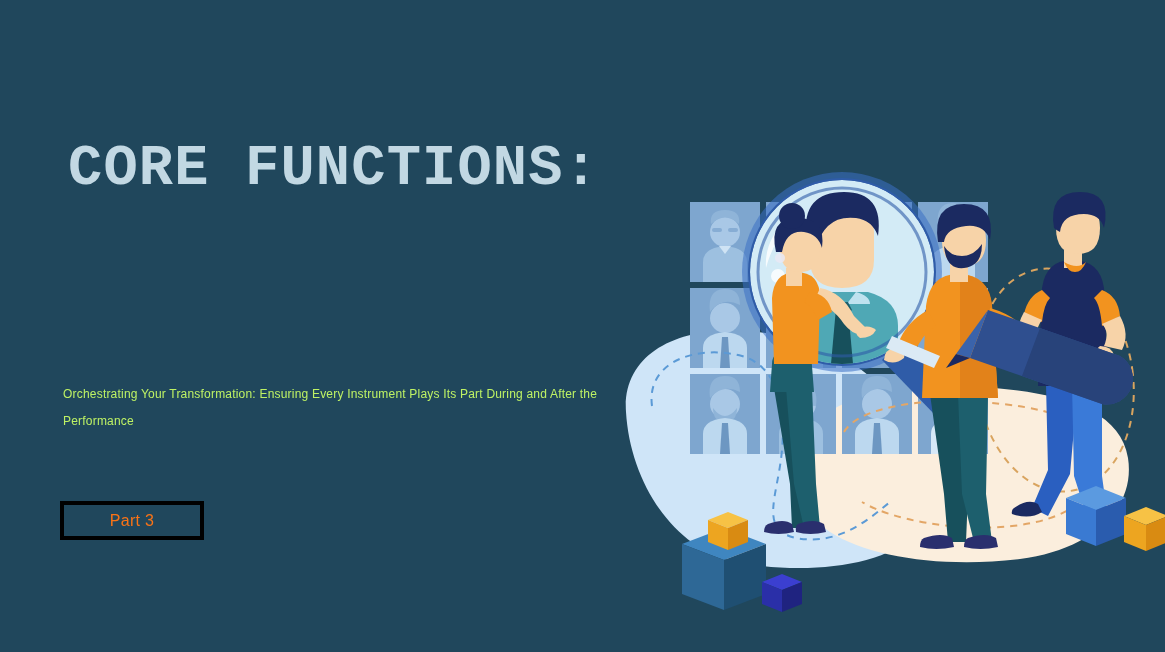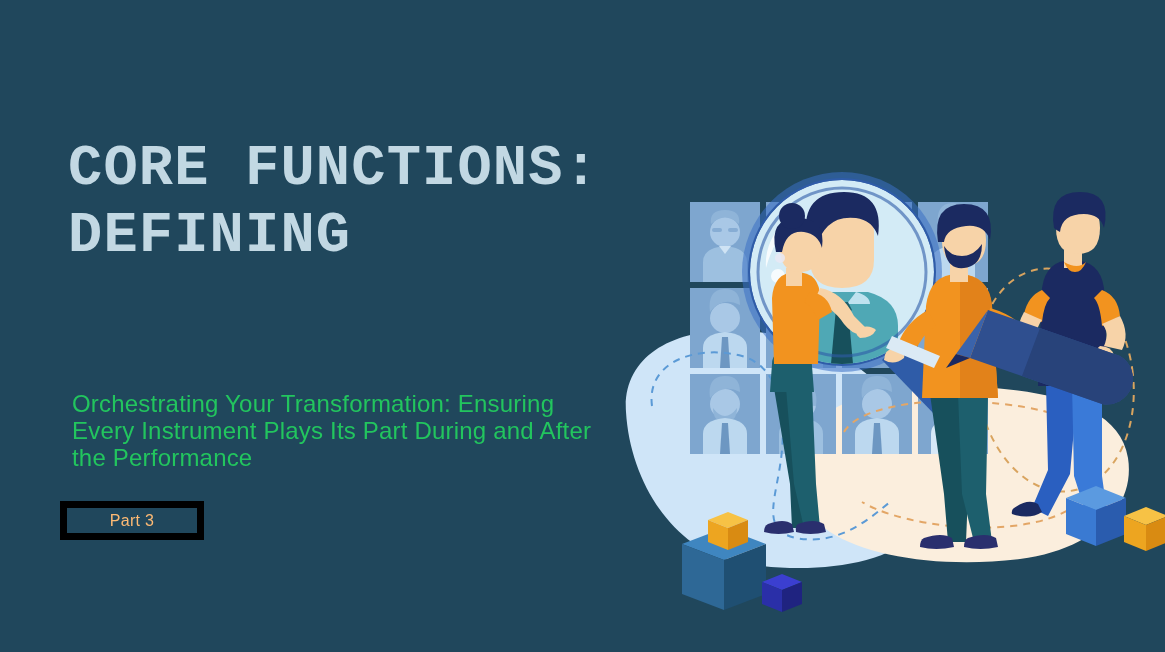--- a/index.html
+++ b/index.html
@@ -30,42 +30,42 @@
     font-size: 57px;
     line-height: 67px;
     letter-spacing: 1.2px;
     color: #c2d8e3;
     margin: 8px;
     text-transform: uppercase;
   }
   .slide-title .tline { display: block; white-space: pre; }
 
   .slide-subtitle {
-    margin: 12px;
+    margin: 3px;
     position: absolute;
     top: 250px;
     left: 0;
     width: 540px;
     font-family: "Liberation Sans", sans-serif;
-    font-size: 24px;
+    font-size: 12px;
     line-height: 27px;
     letter-spacing: 0.2px;
-    color: #22c55e;
+    color: #bef264;
   }
 
   .part-badge {
     position: absolute;
     top: 373px;
     left: 0;
     width: 144px;
     height: 39px;
     box-sizing: border-box;
-    border: 7px solid #000000;
+    border: 4px solid #000000;
     background: transparent;
-    color: #fdba74;
+    color: #f97316;
     font-size: 16px;
     letter-spacing: 0.3px;
     display: flex;
     align-items: center;
     justify-content: center;
   }
 
   
   .illus {
     position: absolute;
@@ -78,21 +78,20 @@
 </style>
 </head>
 <body>
 
 <div class="slide">
 
   <div class="text-col">
 
     <h1 class="slide-title">
       <span class="tline">Core Functions:</span>
-      <span class="tline">Defining</span>
     </h1>
 
     <p class="slide-subtitle">Orchestrating Your Transformation: Ensuring Every Instrument Plays Its Part During and After the Performance</p>
 
     <div class="part-badge">
       <span>Part 3</span>
     </div>
 
   </div>
 

